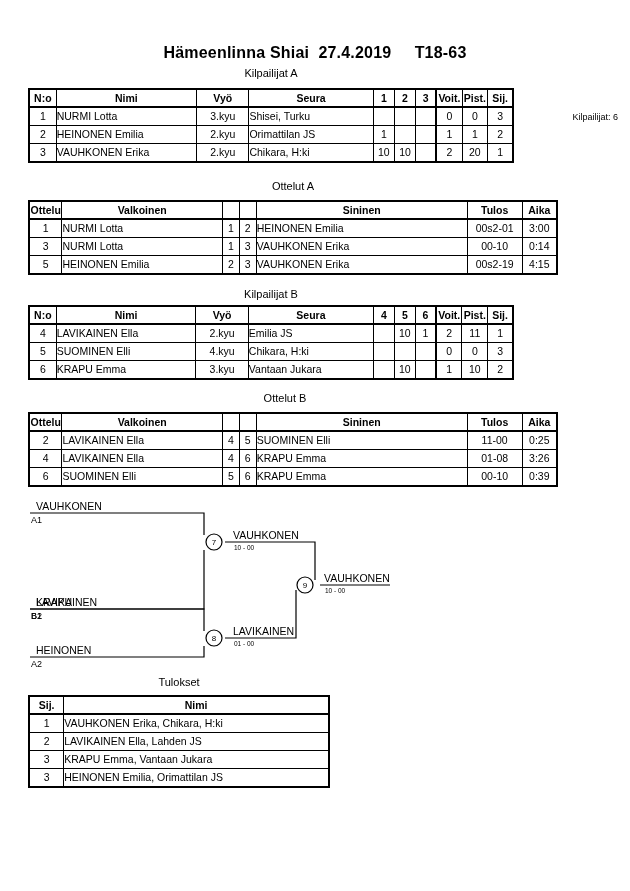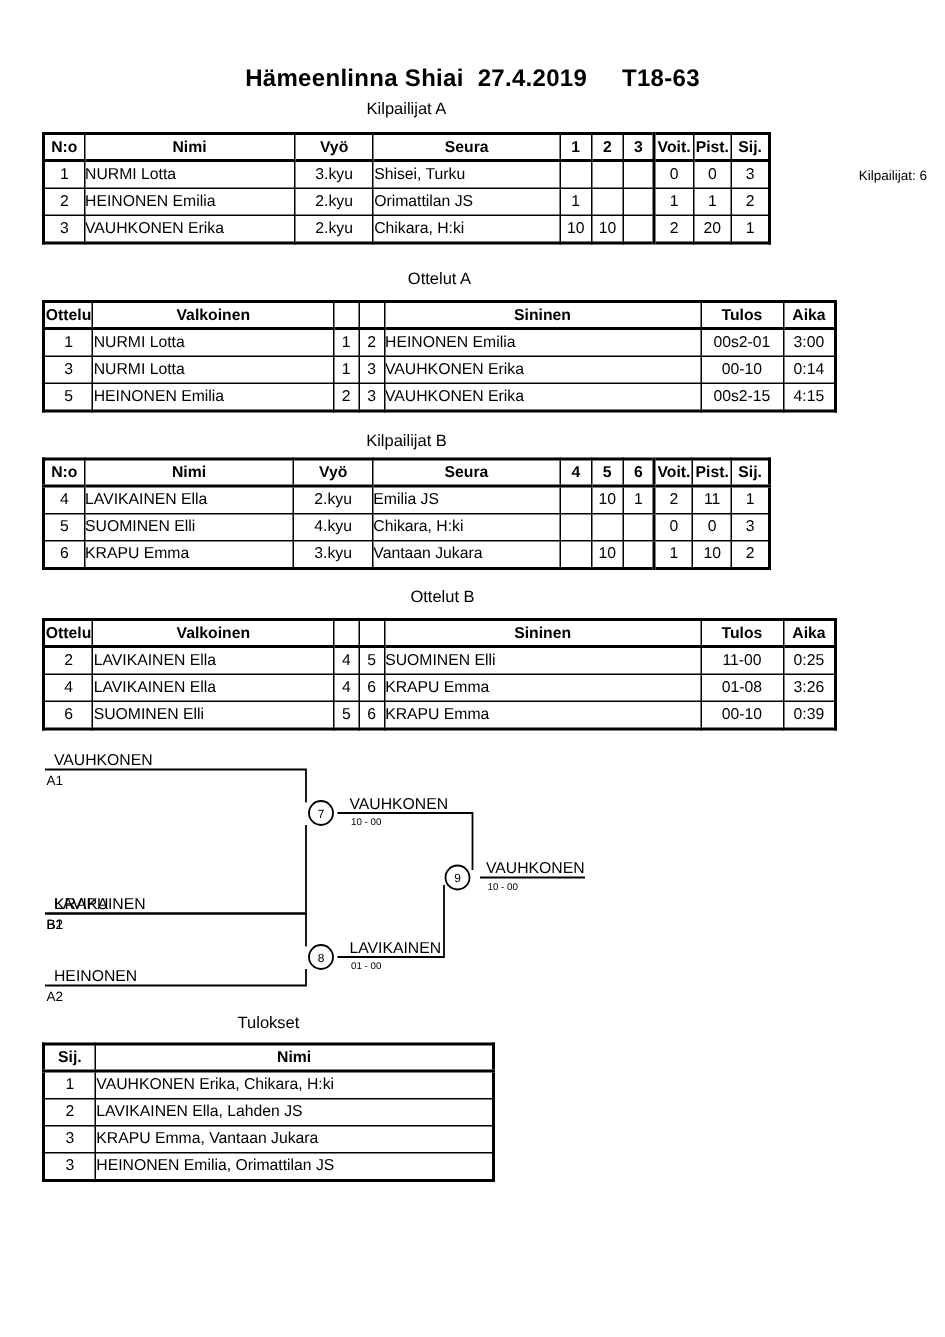--- a/index.html
+++ b/index.html
@@ -219,21 +219,21 @@
       <td class="l">VAUHKONEN Erika</td>
       <td class="c">00-10</td>
       <td class="c">0:14</td>
     </tr>
     <tr>
       <td class="c">5</td>
       <td class="l">HEINONEN Emilia</td>
       <td class="c">2</td>
       <td class="c">3</td>
       <td class="l">VAUHKONEN Erika</td>
-      <td class="c">00s2-15</td>
+      <td class="c">00s2-19</td>
       <td class="c">4:15</td>
     </tr>
   </tbody>
 </table>
 
 <div class="section-caption" style="top:288px; left:28px; width:486px;">Kilpailijat B</div>
 <table class="tbl" style="top:305px; left:28px; width:486px;">
   <colgroup>
     <col style="width:28px">
       <col style="width:145px">
@@ -293,21 +293,21 @@
       <td class="c"></td>
       <td class="c">10</td>
       <td class="c"></td>
       <td class="c thickleft">1</td>
       <td class="c">10</td>
       <td class="c">2</td>
     </tr>
   </tbody>
 </table>
 
-<div class="section-caption" style="top:392px; left:30px; width:530px;">Ottelut B</div>
+<div class="section-caption" style="top:392px; left:20px; width:530px;">Ottelut B</div>
 <table class="tbl" style="top:412px; left:28px; width:530px;">
   <colgroup>
     <col style="width:33px">
       <col style="width:161px">
     <col style="width:17px">
       <col style="width:17px">
     <col style="width:212px">
       <col style="width:55px">
       <col style="width:35px">
   </colgroup>

